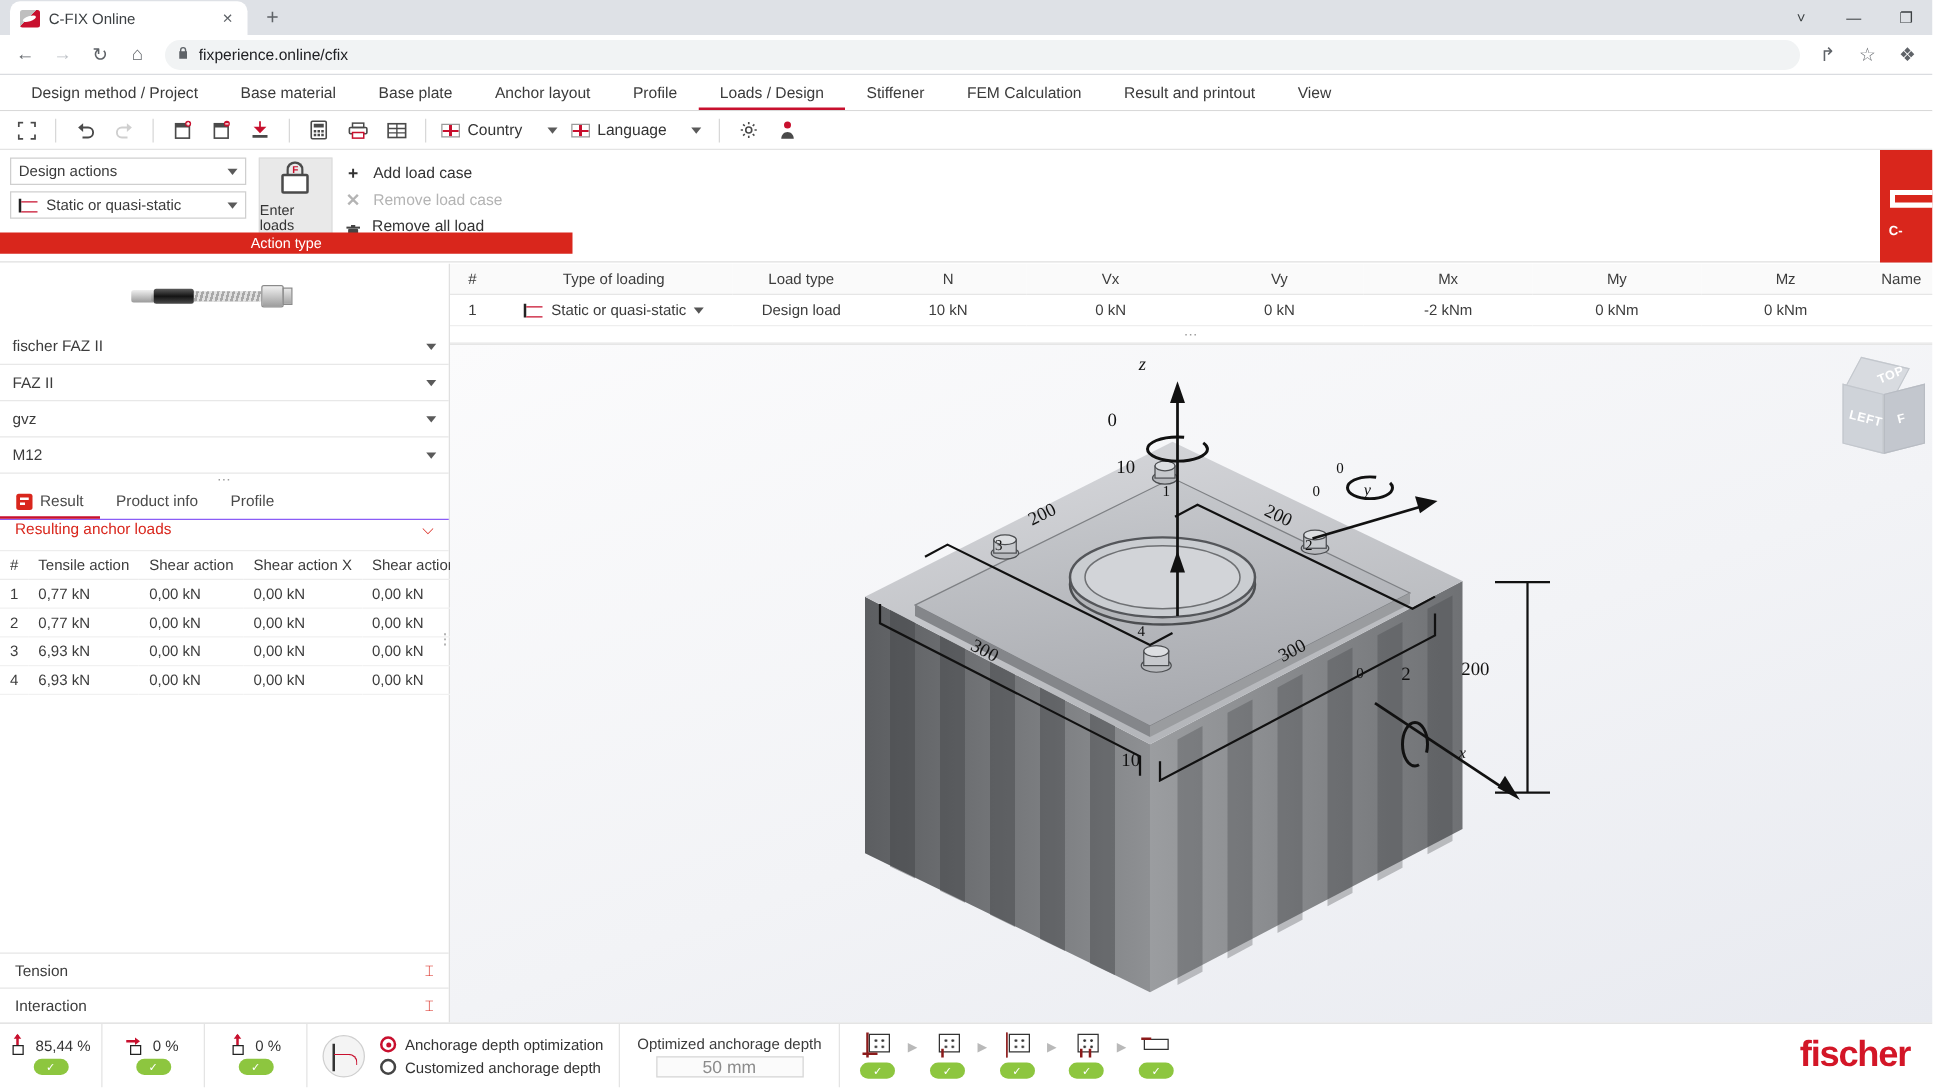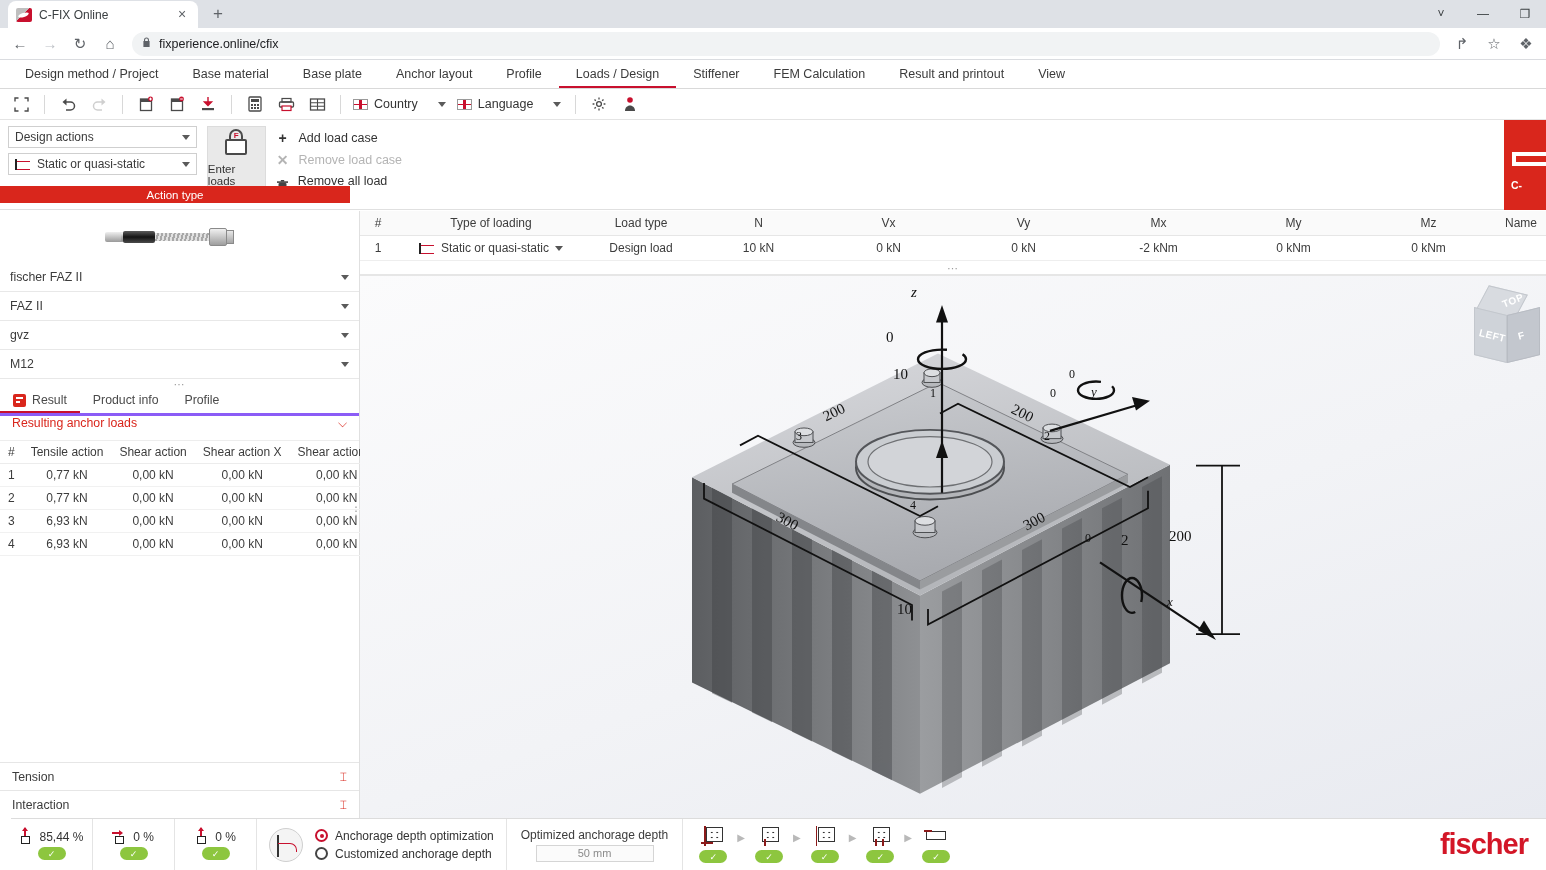--- a/index.html
+++ b/index.html
@@ -146,21 +146,21 @@
   }
   .lockglyph .body::after {
     content: "F"; position: absolute; left: 0; right: 0; top: -10px;
     font-size: 8px; color: #c8102e; text-align: center; font-weight: bold;
   }
   #lc-actions { display: flex; flex-direction: column; gap: 6px; padding-top: 4px; }
   .lc-act { display: flex; align-items: center; gap: 9px; font-size: 12.5px; color: #333; }
   .lc-act.disabled { color: #b4b4b4; }
   .lc-ico { width: 14px; text-align: center; font-size: 14px; font-weight: bold; }
   #action-type-bar {
-    position: absolute; left: 0; top: 66px; width: 350px; height: 17px;
+    position: absolute; left: 0; top: 66px; width: 458px; height: 17px;
     background: #d9261c; color: #fff; font-size: 11.5px;
     display: flex; align-items: center; justify-content: center;
   }
   #redpanel-right {
     position: absolute; right: 0; top: 0; width: 42px; height: 90px;
     background: #d9261c; overflow: hidden;
   }
   #redpanel-right .rp-box {
     position: absolute; left: 8px; top: 32px; width: 46px; height: 14px;
     background: #fff; border: 2px solid #fff;
@@ -216,21 +216,21 @@
     display: flex; align-items: center; padding: 0 10px; font-size: 12.3px; color: #3c3c3c;
   }
   .prod-sel:first-of-type { border-top: 1px solid #e8e8e8; }
   .prod-sel .v { flex: 1 1 auto; }
   .grip-dots {
     height: 10px; display: flex; align-items: center; justify-content: center;
     color: #9c9c9c; font-size: 11px; letter-spacing: 1px; line-height: 6px;
   }
   #left-tabs {
     height: 27px; display: flex; align-items: stretch;
-    border-bottom: 3px solid #8b5cf6;
+    border-bottom: 1px solid #8b5cf6;
   }
   .ltab {
     display: flex; align-items: center; gap: 6px; padding: 0 13px;
     font-size: 12.3px; color: #4a4a4a; border-bottom: 2px solid transparent;
   }
   .ltab.active { border-bottom-color: #c8102e; }
   .resico {
     width: 13px; height: 13px; background: #d9261c; border-radius: 2px;
     position: relative; flex: 0 0 13px;
   }
@@ -246,21 +246,21 @@
     border-bottom: 1px solid #ededed;
   }
   .chev { color: #d9261c; font-size: 12px; }
   table.res { width: 100%; border-collapse: collapse; font-size: 12px; }
   table.res th {
     font-weight: normal; color: #3c3c3c; padding: 4px 8px; text-align: right;
     border-bottom: 1px solid #ececec; white-space: nowrap;
   }
   table.res th:first-child, table.res td:first-child { text-align: center; width: 40px; }
   table.res td {
-    padding: 4px 8px; text-align: center; color: #3c3c3c;
+    padding: 4px 8px; text-align: left; color: #3c3c3c;
     border-bottom: 1px solid #f1f1f1;
   }
   #left-spacer { flex: 1 1 auto; position: relative; }
   #left-spacer::after {
     content: "⋮"; position: absolute; right: -3px; top: -52px; color: #a0a0a0; font-size: 12px;
   }
   .accordion-row {
     height: 28px; border-top: 1px solid #e6e6e6; display: flex; align-items: center;
     justify-content: space-between; padding: 0 12px; font-size: 12.3px; color: #3c3c3c;
   }
@@ -313,21 +313,21 @@
   }
   .model-lab {
     position: absolute; font-size: 15px; color: #111;
     font-family: "Liberation Serif", serif;
   }
   .model-lab.sm { font-size: 12px; }
   .model-lab.ax { font-size: 13px; font-style: italic; }
 
   
   #statusbar {
-    position: absolute; left: 11px; right: 0; bottom: 0; height: 52px;
+    position: absolute; left: 0; right: 0; bottom: 0; height: 52px;
     background: #fff; border-top: 1px solid #dcdcdc; display: flex; align-items: stretch;
   }
   .sb-util {
     display: flex; flex-direction: column; align-items: center; justify-content: center;
     width: 82px; border-right: 1px solid #e4e4e4; gap: 3px;
   }
   .sb-util .top { display: flex; align-items: center; gap: 5px; font-size: 12px; color: #333; }
   .sb-ico { width: 15px; height: 15px; position: relative; flex:0 0 15px; }
   .sb-ico .box {
     position: absolute; left: 2px; bottom: 0; width: 9px; height: 8px; border: 1.4px solid #222;
@@ -375,21 +375,21 @@
     border-radius:50%; background:#c8102e;
   }
   #depth-group {
     display: flex; flex-direction: column; justify-content: center; align-items: center;
     gap: 3px; padding: 0 14px; border-right: 1px solid #e4e4e4;
   }
   #depth-group .cap { font-size: 12px; color: #3c3c3c; }
   #depth-group .val {
     width: 118px; height: 17px; border: 1px solid #d5d5d5; background: #fbfbfb;
     display: flex; align-items: center; justify-content: center;
-    font-size: 11px; color: #8b8b8b;
+    font-size: 14px; color: #8b8b8b;
   }
   #step-group { display: flex; align-items: center; padding: 0 10px; gap: 2px; }
   .step-item { display: flex; flex-direction: column; align-items: center; gap: 4px; width: 40px; }
   .step-ico {
     width: 24px; height: 20px; position: relative;
   }
   .step-ico .plate {
     position: absolute; left: 5px; top: 1px; width: 17px; height: 15px;
     border: 1.5px solid #333; background: #fff;
   }

